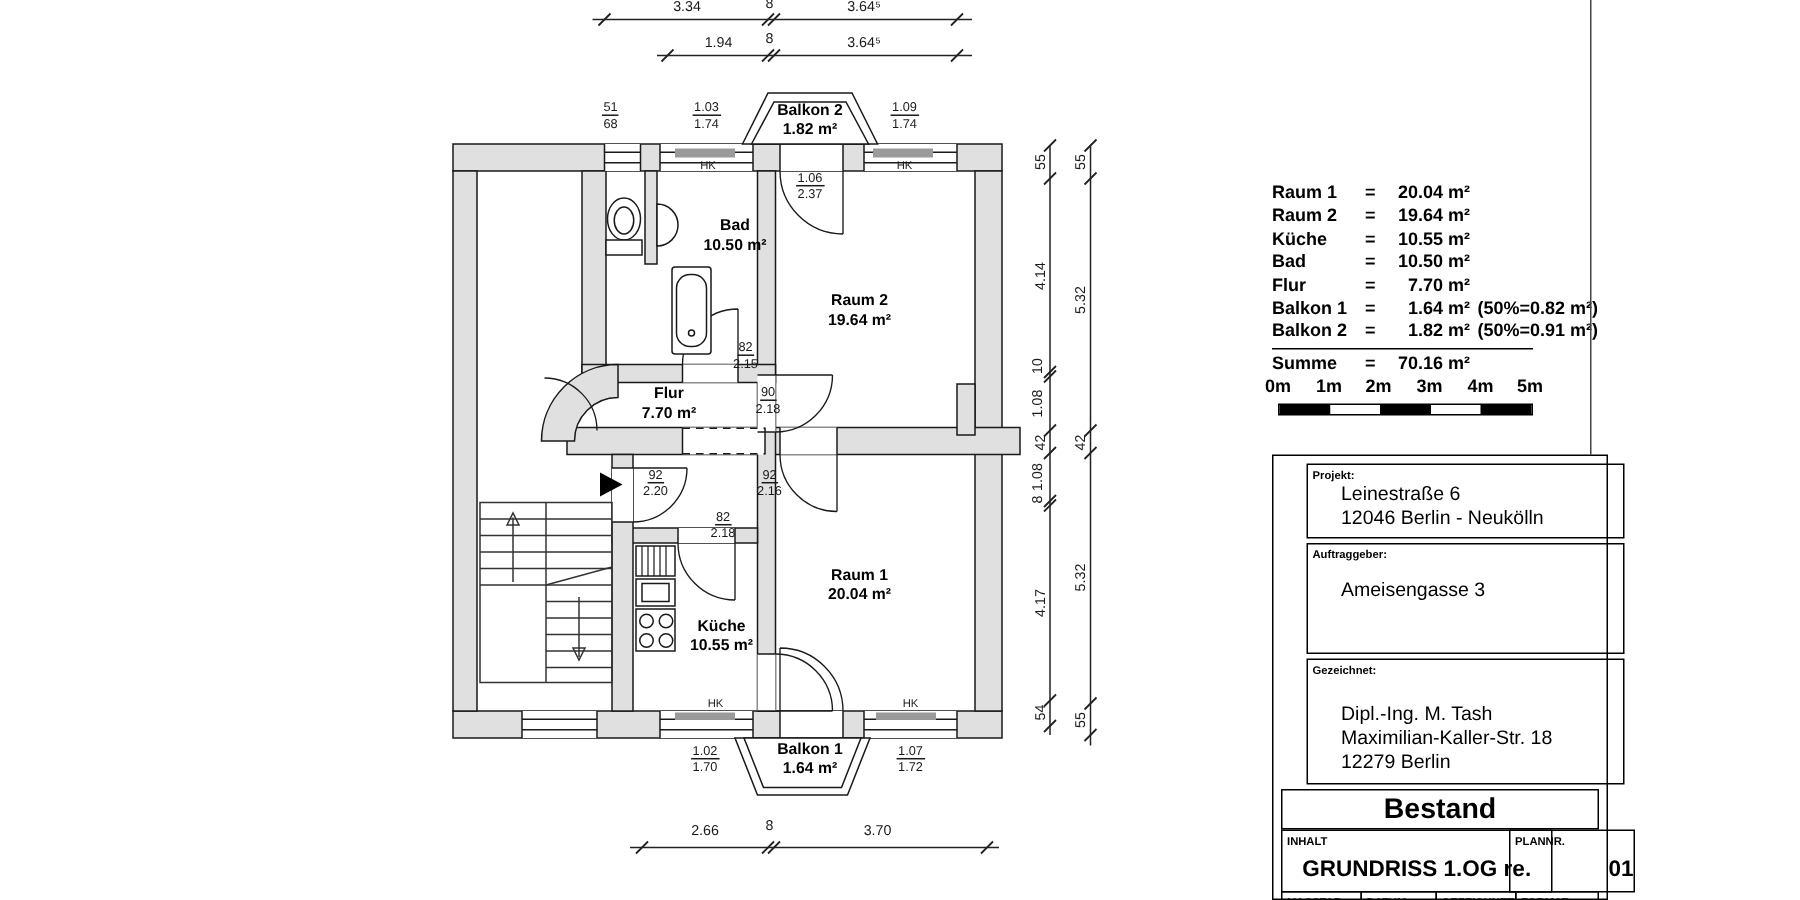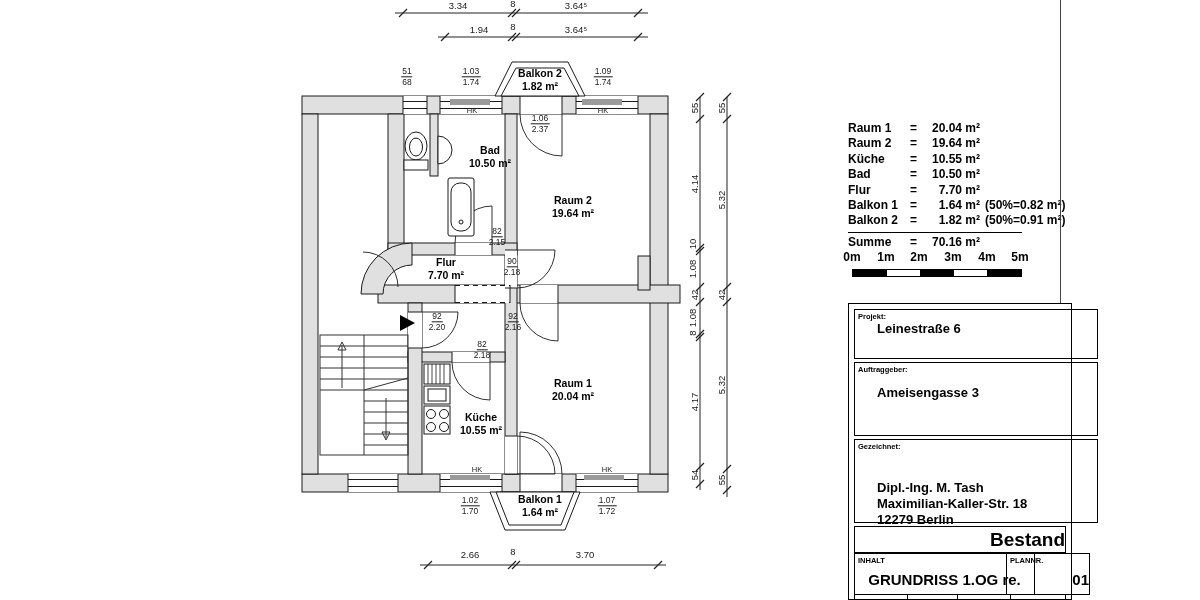--- a/index.html
+++ b/index.html
@@ -19,25 +19,25 @@
   .lval{text-align:right}
   .lextra{padding-left:5px}
   .lsep{border-top:1.3px solid #000;width:174px;margin:3px 0 2px}
   
   .scalebar{position:absolute;left:852px;top:250px;width:168px;height:28px}
   .sb-lab{position:absolute;top:0;transform:translateX(-50%);font-weight:700;font-size:12px}
   .sb-bar{position:absolute;top:19px;left:0;width:168px;height:6px;border:1px solid #000;display:flex}
   .sb-seg{flex:1 1 0}
   
   .tblock{position:absolute;left:848px;top:303px;width:224px;height:297px;border:1.6px solid #000;box-sizing:border-box}
-  .tbox{position:absolute;left:5px;width:244px;border:1px solid #000;box-sizing:border-box}
+  .tbox{position:absolute;left:22px;width:212px;border:1px solid #000;box-sizing:border-box}
   .tb-small{font-size:7.5px;font-weight:700;padding:2px 0 0 3px}
-  .tb-line{font-size:13px;font-weight:700;line-height:16px;padding-left:22px}
+  .tb-line{font-size:13px;font-weight:400;line-height:16px;padding-left:22px}
   .bestand{position:absolute;left:5px;width:212px;border:1px solid #000;box-sizing:border-box;
-           text-align:right;font-size:19px;font-weight:700;line-height:25px}
+           text-align:center;font-size:19px;font-weight:700;line-height:25px}
   .cell{position:absolute;border:1px solid #000;box-sizing:border-box}
   .frameline{position:absolute;left:1060px;top:0;height:303px;border-left:1px solid #444}
 </style>
 </head>
 <body>
 
 <svg class="abs" style="left:288px;top:0" width="460" height="600" viewBox="0 0 460 600">
 
   <g fill="#e0e0e0" stroke="#1a1a1a" stroke-width="1">
     <rect x="14" y="96" width="366" height="18"></rect>
@@ -337,28 +337,29 @@
     <div class="sb-seg" style="background:#000"></div>
   </div>
 </div>
 
 <div class="frameline"></div>
 
 <div class="tblock">
   <div class="tbox" style="top:5px;height:50px">
     <div class="tb-small">Projekt:</div>
     <div class="tb-line">Leinestraße 6</div>
+    <div class="tb-line">12046 Berlin - Neukölln</div>
   </div>
   <div class="tbox" style="top:58px;height:74px">
     <div class="tb-small">Auftraggeber:</div>
     <div class="tb-line" style="margin-top:11px">Ameisengasse 3</div>
   </div>
   <div class="tbox" style="top:135px;height:84px">
     <div class="tb-small">Gezeichnet:</div>
-    <div class="tb-line" style="margin-top:29px">Dipl.-Ing. M. Tash</div>
+    <div class="tb-line" style="margin-top:17px">Dipl.-Ing. M. Tash</div>
     <div class="tb-line">Maximilian-Kaller-Str. 18</div>
     <div class="tb-line">12279 Berlin</div>
   </div>
   <div class="bestand" style="top:222px;height:27px">Bestand</div>
   <div class="cell" style="left:5px;top:249px;width:181px;height:42px">
     <div class="tb-small">INHALT</div>
     <div style="font-size:15px;font-weight:700;text-align:center;margin-top:6px">GRUNDRISS 1.OG re.</div>
   </div>
   <div class="cell" style="left:157px;top:249px;width:84px;height:42px">
     <div class="tb-small">PLANNR.</div>

